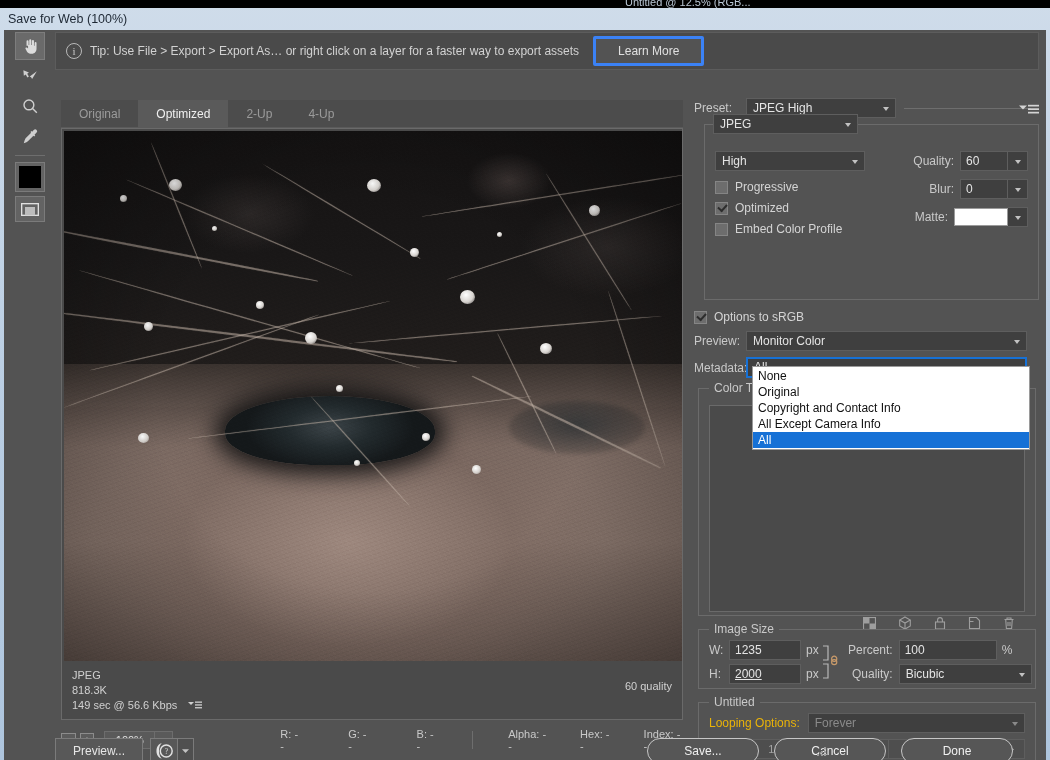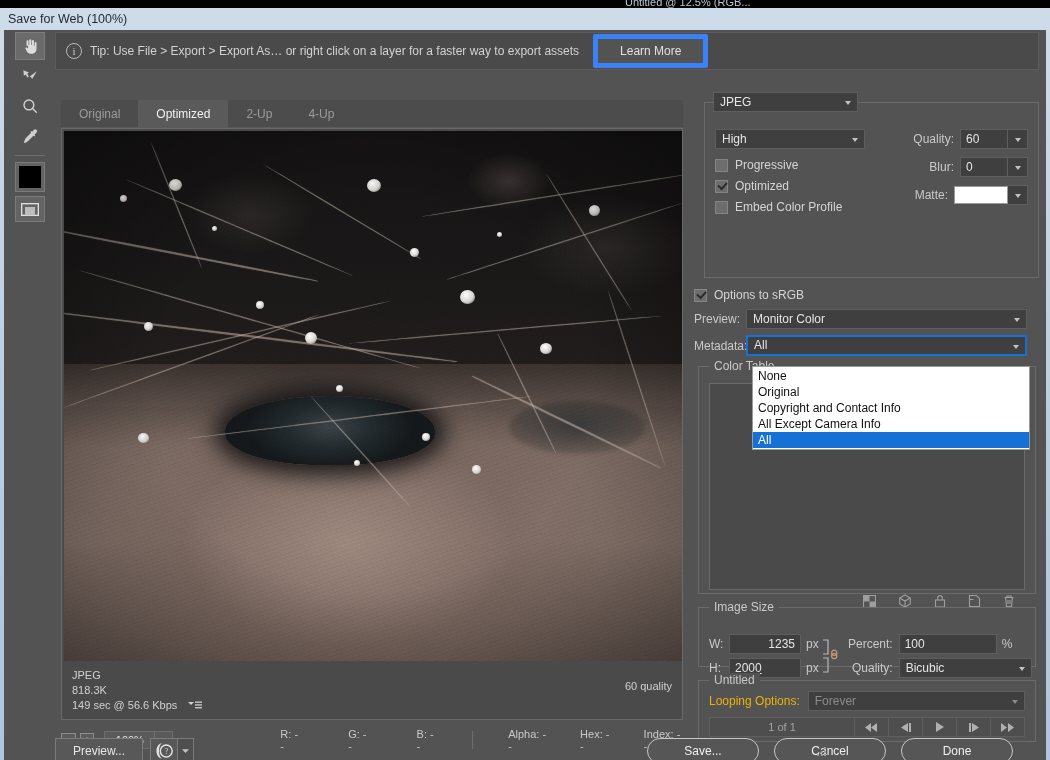--- a/index.html
+++ b/index.html
@@ -66,21 +66,21 @@
     display: flex; align-items: center; padding: 0 10px;
   }
   #tipbar .info-icon {
     width: 16px; height: 16px; border: 1px solid #b9b9b9; border-radius: 50%;
     color: #c8c8c8; font-size: 11px; line-height: 14px; text-align: center;
     margin-right: 8px; flex: none; font-family: "Liberation Serif", serif;
   }
   #tipbar .tip-text { color: #d2d2d2; font-size: 12px; white-space: nowrap; }
   #learn-more {
     margin-left: 14px; padding: 5px 22px; background: #535353;
-    border: 5px solid #3b82f6; color: #e0e0e0; font-size: 12px;
+    border: 3px solid #3b82f6; color: #e0e0e0; font-size: 12px;
     white-space: nowrap; border-radius: 2px;
   }
 
   
   #tabs {
     position: absolute; left: 57px; top: 70px; width: 622px; height: 28px;
     background: #4c4c4c; border-bottom: 1px solid #5a5a5a;
     display: flex;
   }
   .tab {
@@ -443,20 +443,33 @@
       <div style="width:36px"></div>
       <div class="readout">Alpha: --</div>
       <div style="width:32px"></div>
       <div class="readout">Hex: --</div>
       <div style="width:32px"></div>
       <div class="readout">Index: --</div>
     </div>
 
     <div id="settings">
 
+      <div class="row" id="preset-row">
+        <span class="lbl" style="width:52px">Preset:</span>
+        <div class="sel" style="width:150px">JPEG High</div>
+        <div class="hrline"></div>
+        <span id="preset-menu-icon">
+          <svg width="20" height="11" viewBox="0 0 20 11">
+            <path d="M0 1.5l4 4 4-4z" fill="#d4d4d4"></path>
+            <rect x="9" y="0.8" width="11" height="1.7" fill="#d4d4d4"></rect>
+            <rect x="9" y="4.3" width="11" height="1.7" fill="#d4d4d4"></rect>
+            <rect x="9" y="7.8" width="11" height="1.7" fill="#d4d4d4"></rect>
+          </svg>
+        </span>
+      </div>
 
       <div class="group" style="margin:4px 0 0 10px; width:335px; height:176px;">
         <div class="sel" style="position:absolute; left:8px; top:-11px; width:145px; background:#3f3f3f;">JPEG</div>
 
         <div style="display:flex; margin-top:12px;">
           <div style="width:158px;">
             <div class="sel" style="width:150px; margin-bottom:9px;">High</div>
             <div class="chk">
               <span class="box"></span>
               <span class="t">Progressive</span>
@@ -536,27 +549,27 @@
             </svg>
           </span>
           <span>
             <svg width="12" height="14" viewBox="0 0 12 14" fill="none" stroke="#9e9e9e" stroke-width="1.1">
               <path d="M1.5 3.5h9M4 3.5V2h4v1.5M2.7 3.5l.7 9h5.2l.7-9M5 6v4M7 6v4"></path>
             </svg>
           </span>
         </div>
       </div>
 
-      <div class="group" style="margin:13px 0 0 4px; width:338px; height:60px; padding-top:26px;">
+      <div class="group" style="margin:13px 0 0 4px; width:338px; height:60px; padding-top:10px;">
         <div class="legend">Image Size</div>
         <div style="display:flex;">
           <div style="width:120px;">
             <div class="row" style="margin-bottom:4px;">
               <span class="lbl" style="width:20px">W:</span>
-              <div class="txt" style="width:72px;text-align:right;">1235</div>
+              <div class="txt" style="width:72px;">1235</div>
               <span class="lbl" style="margin-left:5px">px</span>
             </div>
             <div class="row" style="margin-bottom:0;">
               <span class="lbl" style="width:20px">H:</span>
               <div class="txt" style="width:72px;text-decoration:underline;">2000</div>
               <span class="lbl" style="margin-left:5px">px</span>
             </div>
           </div>
           <div style="width:34px; display:flex; align-items:center; justify-content:center;">
             <svg width="22" height="38" viewBox="0 0 22 38" fill="none" stroke="#b8b8b8" stroke-width="1.2">

